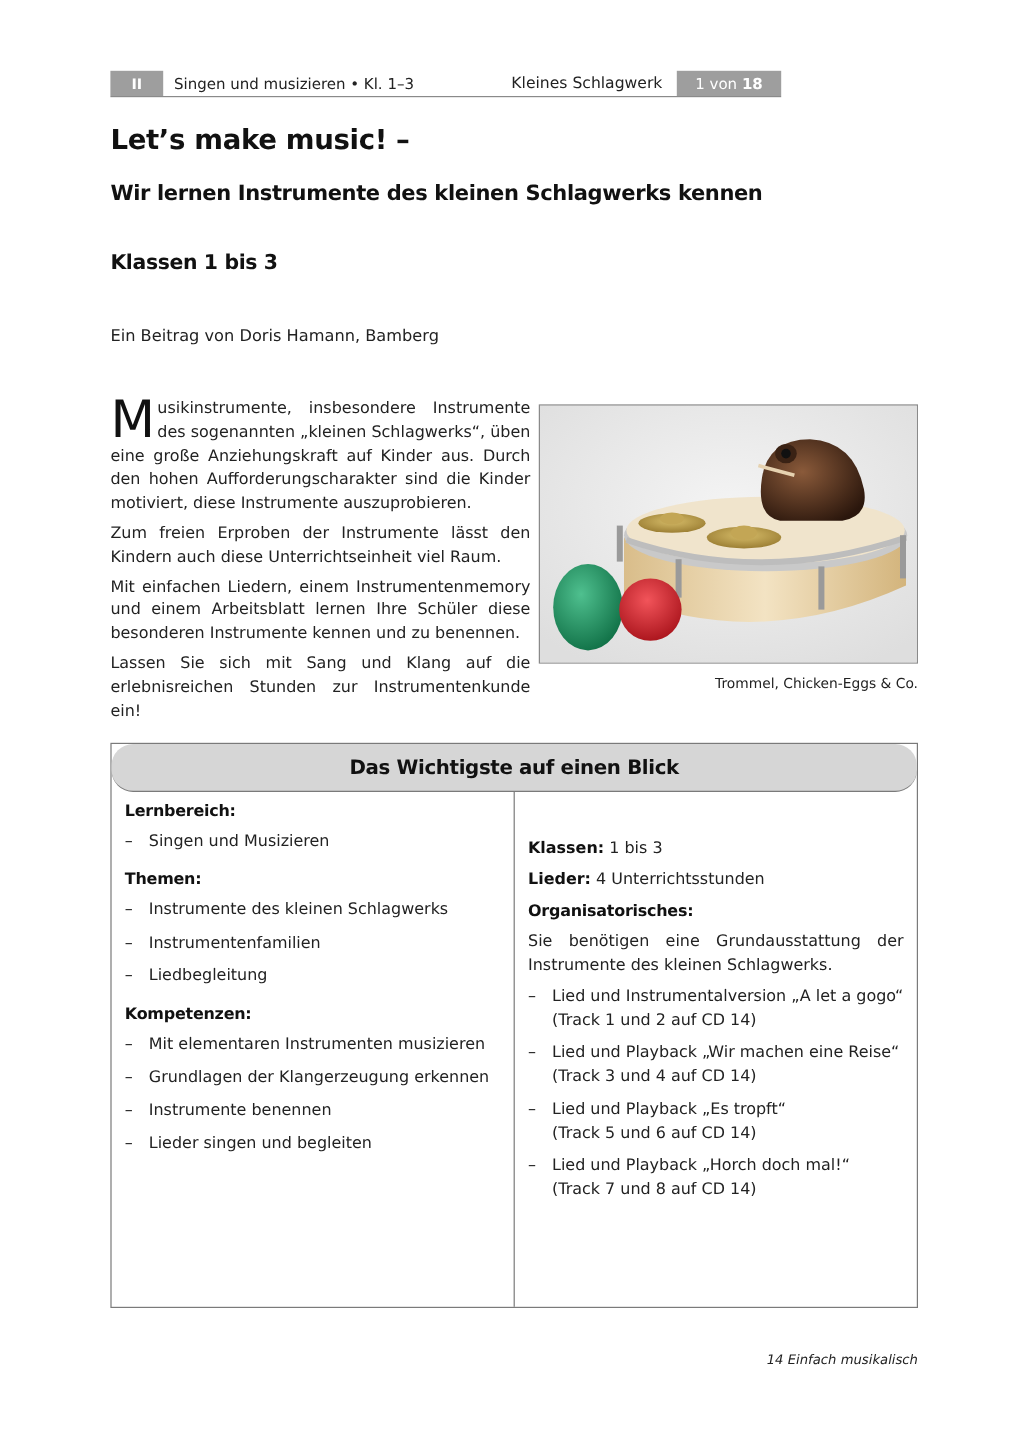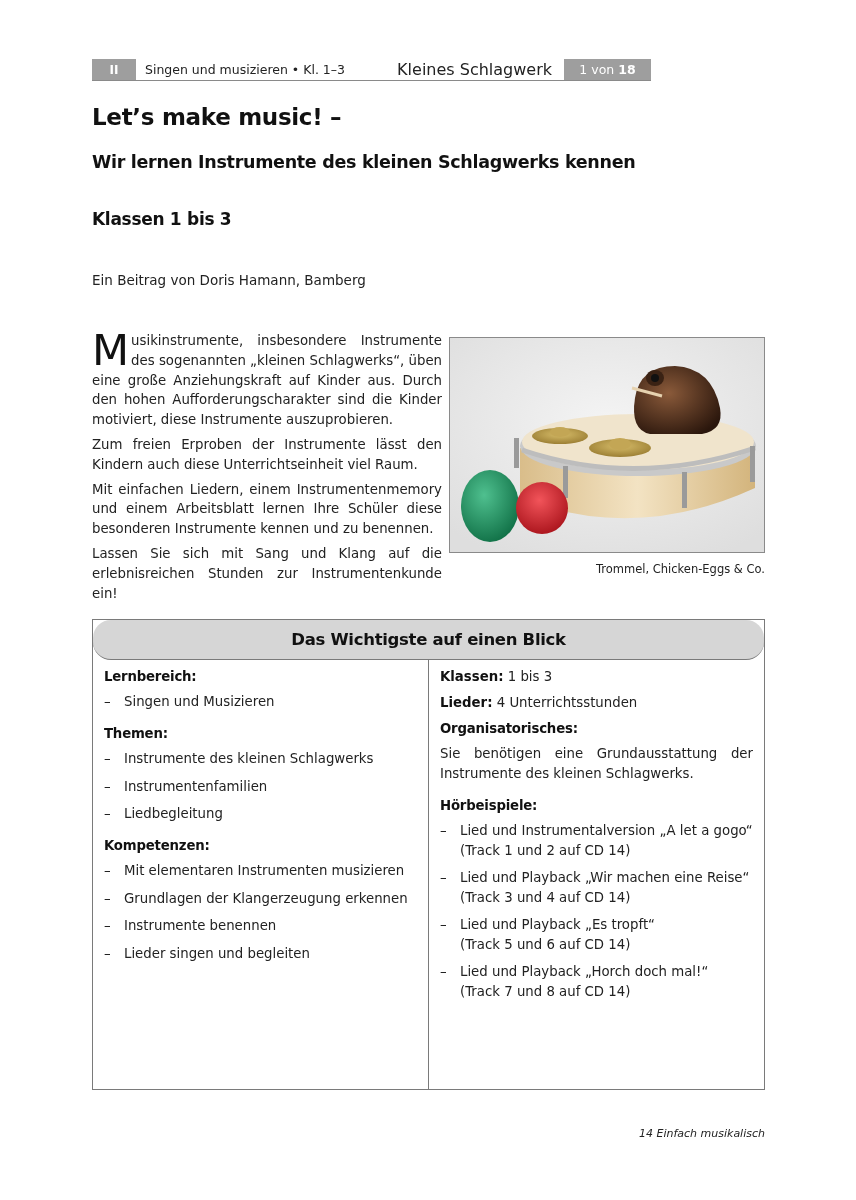--- a/index.html
+++ b/index.html
@@ -20,21 +20,21 @@
     width: 44px; background: #9e9e9e; color: #fff;
     display: flex; align-items: center; justify-content: center;
     font-size: 12px; font-weight: bold;
   }
   .topbar .crumb {
     flex: 1; padding-left: 9px; display: flex; align-items: center;
     font-size: 12.5px; color: #222;
   }
   .topbar .topic {
     padding-right: 12px; display: flex; align-items: center;
-    font-size: 16px; color: #222;
+    font-size: 13px; color: #222;
   }
   .topbar .pager {
     width: 87px; background: #9e9e9e; color: #fff;
     display: flex; align-items: center; justify-content: center;
     font-size: 12.5px; gap: 4px;
   }
   .topbar .pager b { font-weight: bold; }
 
   
   .title {
@@ -81,21 +81,21 @@
     border: 1.5px solid #7a7a7a;
   }
   .summary .head {
     height: 40px; background: #d6d6d6; border-bottom: 1.5px solid #7a7a7a;
     display: flex; align-items: center; justify-content: center;
     font-size: 16.5px; font-weight: bold; color: #111; letter-spacing: -0.3px; border-radius: 18px;
   }
   .summary .cols { display: flex; height: calc(100% - 40px); }
   .summary .col { padding: 8px 11px 0 11px; }
   .summary .col.left { width: 336px; border-right: 1.5px solid #7a7a7a; }
-  .summary .col.right { flex: 1; }
+  .summary .col.right { flex: 1; margin-top: 31px; }
   .summary h4 {
     font-size: 13.3px; font-weight: bold; color: #111; margin-bottom: 6px;
     line-height: 18px; letter-spacing: -0.2px;
   }
   .summary h4.gap { margin-top: 13px; }
   .summary ul { list-style: none; }
   .summary li {
     font-size: 13.3px; line-height: 20px; color: #222; margin-bottom: 7.5px;
     display: flex;
   }
@@ -251,21 +251,20 @@
       <div class="kv">
         <b>Klassen:</b>
         <span>1 bis 3</span>
       </div>
       <div class="kv">
         <b>Lieder:</b>
         <span>4 Unterrichtsstunden</span>
       </div>
       <h4>Organisatorisches:</h4>
       <p class="para">Sie benötigen eine Grundausstattung der Instrumente des kleinen Schlagwerks.</p>
-      <h4 class="gap">Hörbeispiele:</h4>
       <ul>
         <li>
             <span class="dash">–</span>
             <span>
               <span class="txt">Lied und Instrumentalversion „A let a gogo“</span>
               <span class="txt">(Track 1 und 2 auf CD 14)</span>
             </span>
           </li>
         <li>
             <span class="dash">–</span>

